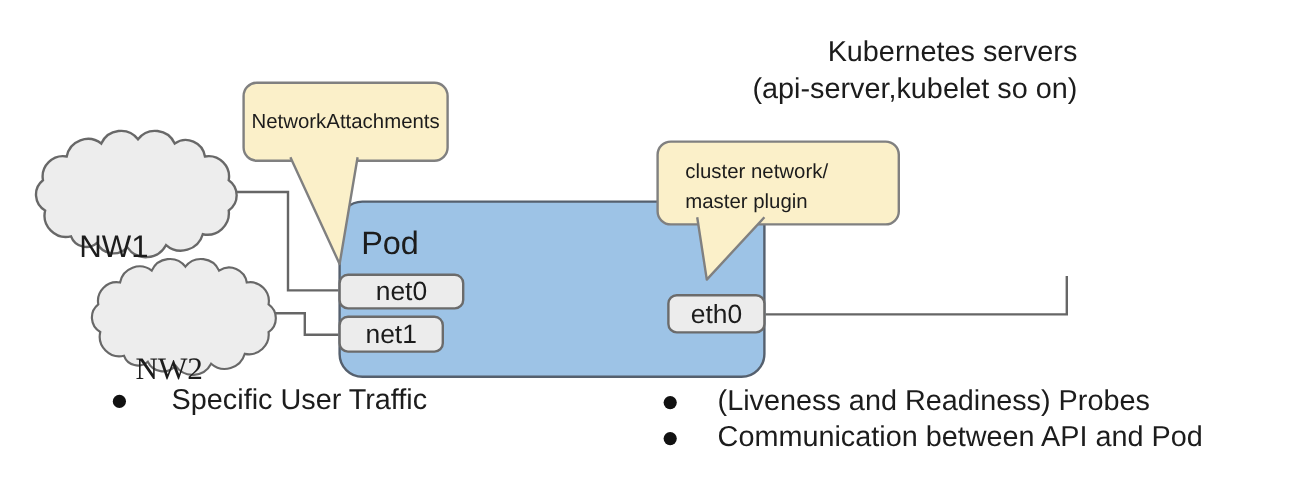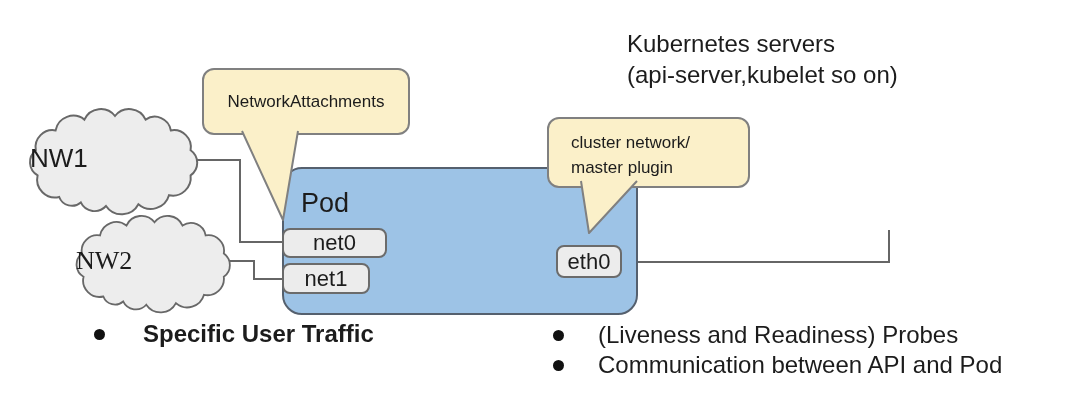--- a/index.html
+++ b/index.html
@@ -9,57 +9,57 @@
     overflow:hidden;
   }
   .layer{position:absolute;left:0;top:0;width:1080px;height:412px;pointer-events:none;}
   .layer.base{z-index:1;}
   .layer.tails{z-index:4;}
   .cloud{fill:#ededed;stroke:#686868;stroke-width:2.2;}
   .connector{fill:none;stroke:#666666;stroke-width:2;}
   .tail{fill:#fbf0c9;stroke:#808080;stroke-width:2;stroke-linejoin:round;}
 
   .abs{position:absolute;}
-  .txt{z-index:2;white-space:nowrap;}
+  .txt{z-index:2;white-space:nowrap;text-align:right;}
   .other-networks{left:16px;top:62px;font-size:24px;}
   .k8s{left:627px;top:28px;font-size:24px;line-height:31px;}
-  .cloud-label{z-index:2;font-size:26px;text-align:left;width:130px;}
+  .cloud-label{z-index:2;font-size:26px;text-align:center;width:130px;margin-top:47px;}
   .nw1-label{left:30px;top:143px;}
   .nw2-label{left:76px;top:246px;font-family:Liberation Serif, serif;}
 
   .pod-box{
     z-index:2;left:282px;top:167px;width:356px;height:148px;
     background:#9dc3e6;border:2px solid #55606e;border-radius:20px;
     box-sizing:border-box;
   }
   .pod-title{z-index:2;left:301px;top:188px;font-size:27px;}
 
   .iface{
     z-index:2;background:#ececec;border:2px solid #6b6b6b;border-radius:8px;
     box-sizing:border-box;display:flex;align-items:center;justify-content:center;
     font-size:22px;
   }
   .net0{left:282px;top:228px;width:105px;height:30px;}
   .net1{left:282px;top:263px;width:88px;height:31px;justify-content:center;}
-  .eth0{left:556px;top:245px;width:66px;height:33px;}
+  .eth0{left:556px;top:245px;width:82px;height:33px;}
 
   .callout{
     z-index:3;background:#fbf0c9;border:2px solid #808080;border-radius:12px;
     box-sizing:border-box;font-size:17px;
   }
   .callout-na{
-    left:202px;top:68px;width:208px;height:67px;
+    left:202px;top:68px;width:172px;height:67px;
     display:flex;align-items:center;justify-content:center;
   }
   .callout-cn{left:547px;top:117px;width:203px;height:71px;padding:11px 0 0 22px;line-height:25px;}
 
   .bullet-row{z-index:2;display:flex;align-items:center;height:28px;font-size:24px;}
   .bullet-dot{width:11px;height:11px;border-radius:50%;background:#111;flex:0 0 auto;}
   .bullet-row .bullet-text{white-space:nowrap;}
-  .row-l1{left:94px;top:320px;font-weight:bold;}
+  .row-l1{left:94px;top:320px;}
   .row-l1 .bullet-dot{margin-right:38px;}
   .row-r1{left:553px;top:321px;}
   .row-r2{left:553px;top:351px;text-align:center;}
   .row-r1 .bullet-dot,.row-r2 .bullet-dot{margin-right:34px;}
 </style>
 </head>
 <body>
 
 <div class="canvas">
 

